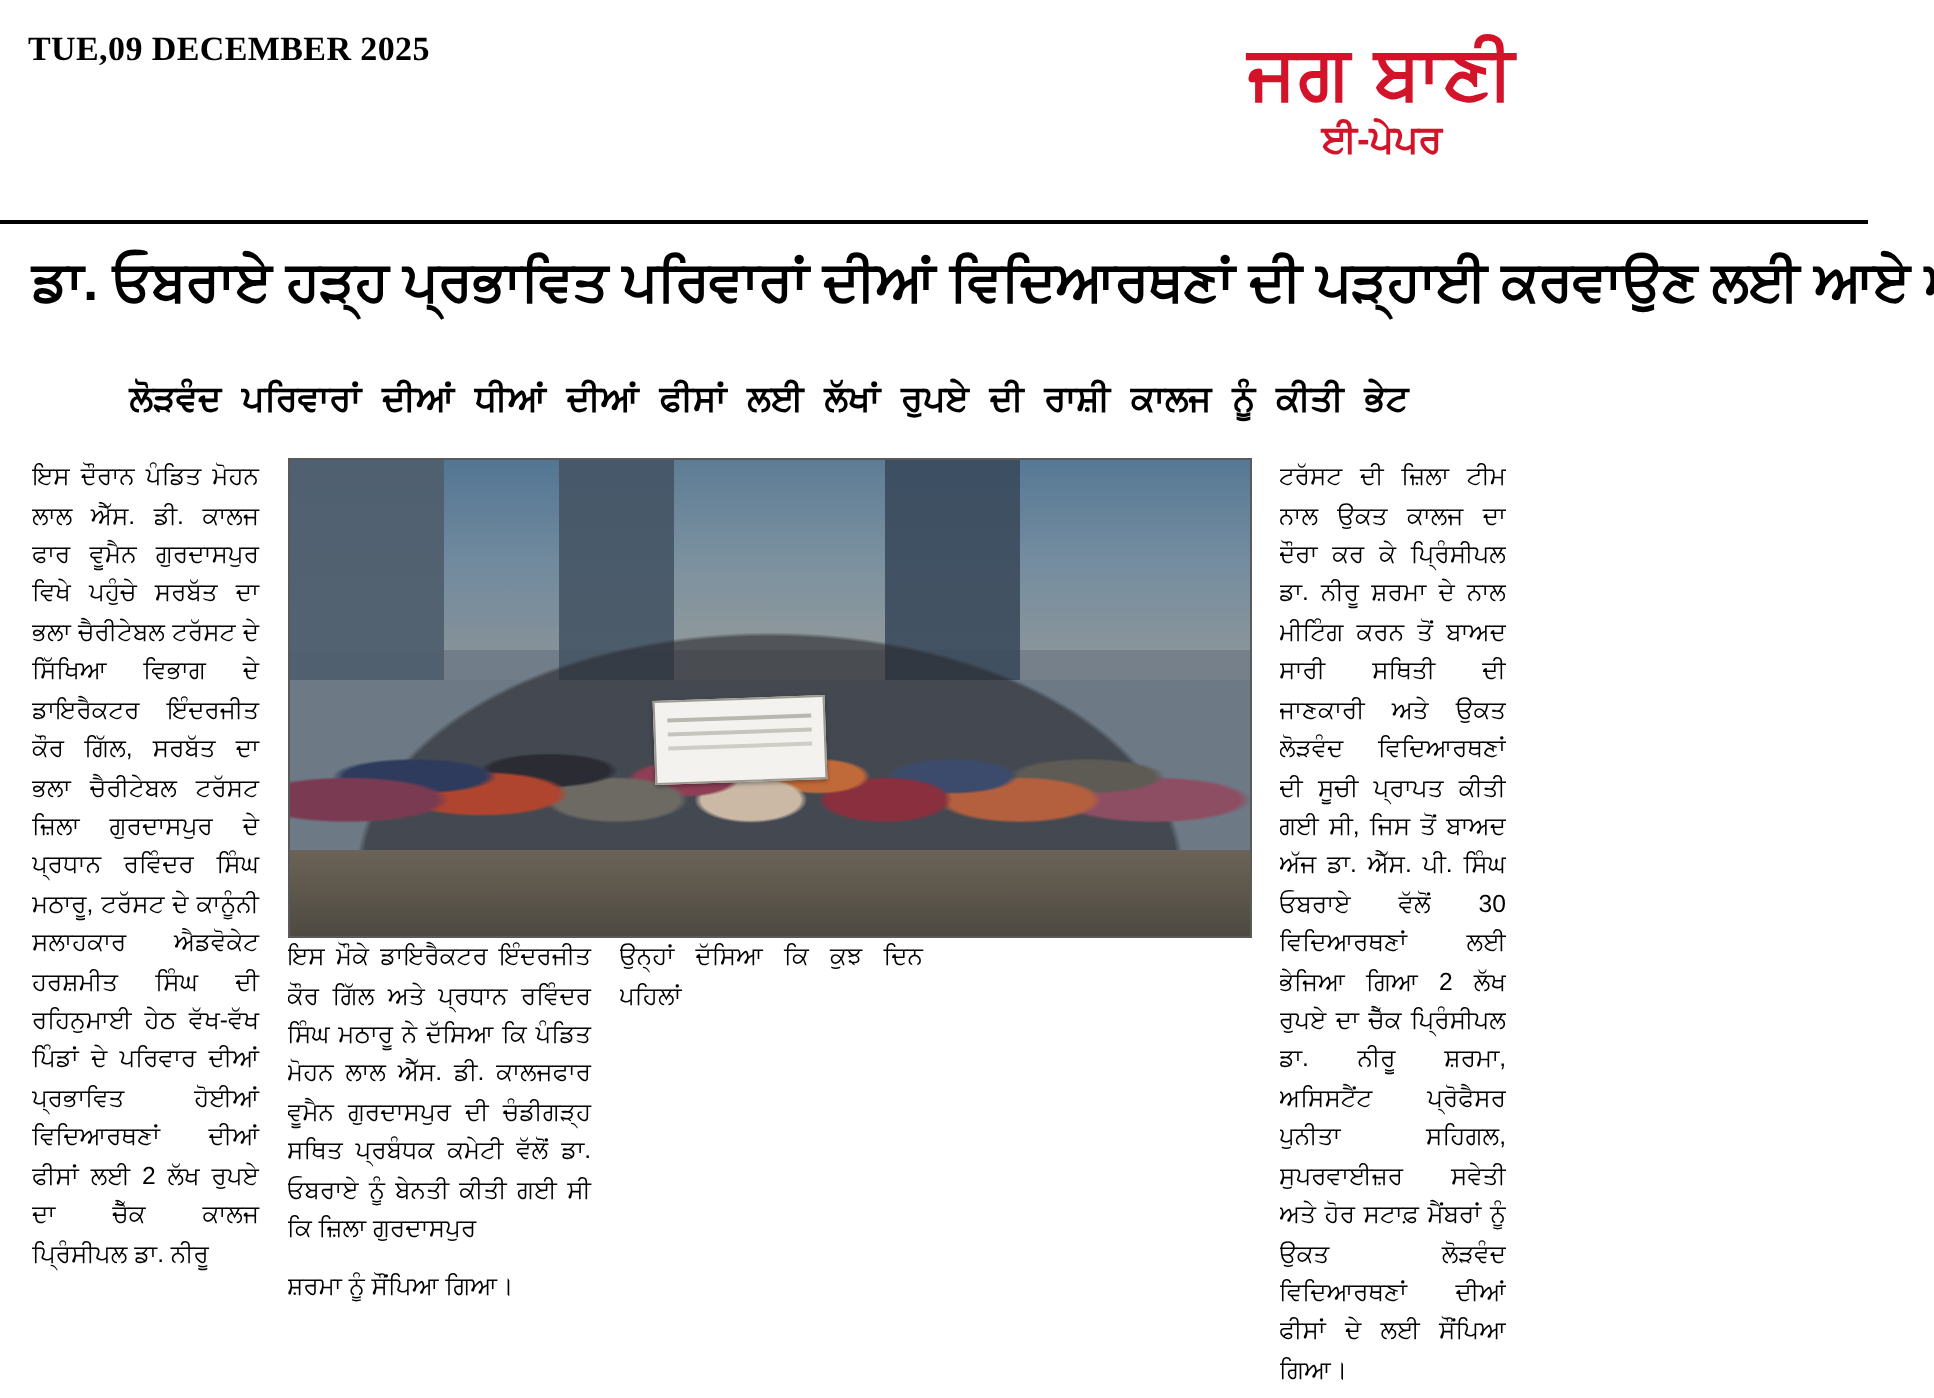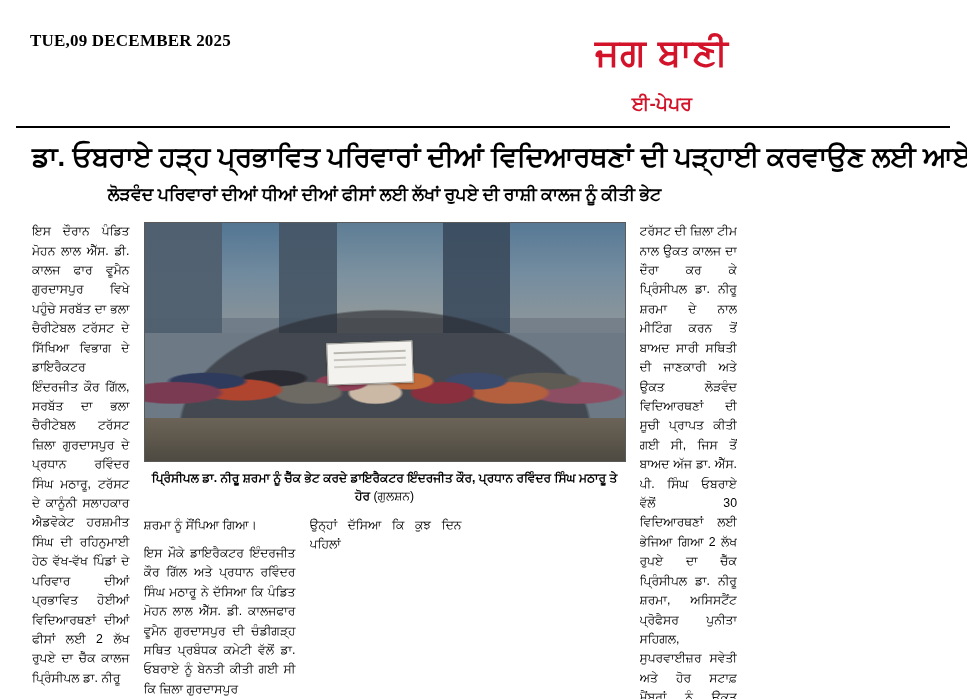--- a/index.html
+++ b/index.html
@@ -13,21 +13,21 @@
     font-family: "Liberation Sans", sans-serif;
     color: #000;
     overflow: hidden;
     position: relative;
   }
   .page {
     width: 769px;
     height: 699px;
     position: relative;
     box-sizing: border-box;
-    padding: 16px;
+    padding: 0;
   }
 
   
   .masthead {
     position: relative;
     height: 108px;
     padding: 14px 18px 0 14px;
     box-sizing: border-box;
   }
   .edition-block {
@@ -39,39 +39,39 @@
     color: #000;
   }
   .edition-line2 {
     font-family: "Liberation Serif", serif;
     font-weight: bold;
     font-size: 16px;
     line-height: 1.35;
   }
   .brand {
     position: absolute;
-    right: 24px;
+    right: 11px;
     top: 18px;
     text-align: center;
   }
   .brand-name {
     color: #d2132a;
     font-family: "Liberation Sans", sans-serif;
     font-weight: bold;
     font-size: 37px;
     line-height: 1;
     letter-spacing: 1px;
   }
   .brand-sub {
     color: #d2132a;
     font-family: "Liberation Sans", sans-serif;
     font-weight: bold;
     font-size: 19px;
     line-height: 1.1;
-    margin-top: 23px;
+    margin-top: 6px;
   }
 
   .rule {
     width: 934px;
     margin: 2px auto 0 auto;
     border-top: 2px solid #000;
   }
 
   
   .headline-wrap {
@@ -81,26 +81,26 @@
   .headline {
     font-family: "Liberation Sans", sans-serif;
     font-weight: bold;
     font-size: 27.5px;
     line-height: 1.25;
     letter-spacing: -0.2px;
     color: #000;
     white-space: nowrap;
   }
   .subheadline {
-    font-family: Liberation Serif, serif;
+    font-family: Liberation Mono, monospace;
     font-weight: bold;
     font-size: 17.5px;
     line-height: 1.3;
     color: #000;
-    margin-top: 9px;
+    margin-top: 32px;
     white-space: nowrap;
   }
 
   
   .body-area {
     display: flex;
     padding: 12px 16px 0 16px;
     box-sizing: border-box;
     gap: 14px;
   }
@@ -224,28 +224,24 @@
     </div>
 
     <div class="center-col">
       <div class="photo-box">
         <div class="photo-sky"></div>
         <div class="photo-building"></div>
         <div class="photo-crowd"></div>
         <div class="photo-ground"></div>
         <div class="photo-cheque"></div>
       </div>
-      <div class="caption">
-        <span>ਪ੍ਰਿੰਸੀਪਲ ਡਾ. ਨੀਰੂ ਸ਼ਰਮਾ ਨੂੰ ਚੈੱਕ ਭੇਟ ਕਰਦੇ ਡਾਇਰੈਕਟਰ ਇੰਦਰਜੀਤ ਕੌਰ, ਪ੍ਰਧਾਨ ਰਵਿੰਦਰ ਸਿੰਘ ਮਠਾਰੂ ਤੇ ਹੋਰ</span>
-        <span class="credit">(ਗੁਲਸ਼ਨ)</span>
-      </div>
       <div class="center-cols">
         <div class="col clip">
+          <p>ਇਸ ਮੌਕੇ ਡਾਇਰੈਕਟਰ ਇੰਦਰਜੀਤ ਕੌਰ ਗਿੱਲ ਅਤੇ ਪ੍ਰਧਾਨ ਰਵਿੰਦਰ ਸਿੰਘ ਮਠਾਰੂ ਨੇ ਦੱਸਿਆ ਕਿ ਪੰਡਿਤ ਮੋਹਨ ਲਾਲ ਐੱਸ. ਡੀ. ਕਾਲਜਫਾਰ ਵੂਮੈਨ ਗੁਰਦਾਸਪੁਰ ਦੀ ਚੰਡੀਗੜ੍ਹ ਸਥਿਤ ਪ੍ਰਬੰਧਕ ਕਮੇਟੀ ਵੱਲੋਂ ਡਾ. ਓਬਰਾਏ ਨੂੰ ਬੇਨਤੀ ਕੀਤੀ ਗਈ ਸੀ ਕਿ ਜ਼ਿਲਾ ਗੁਰਦਾਸਪੁਰ</p>
           <p>ਸ਼ਰਮਾ ਨੂੰ ਸੌਂਪਿਆ ਗਿਆ।</p>
-          <p>ਇਸ ਮੌਕੇ ਡਾਇਰੈਕਟਰ ਇੰਦਰਜੀਤ ਕੌਰ ਗਿੱਲ ਅਤੇ ਪ੍ਰਧਾਨ ਰਵਿੰਦਰ ਸਿੰਘ ਮਠਾਰੂ ਨੇ ਦੱਸਿਆ ਕਿ ਪੰਡਿਤ ਮੋਹਨ ਲਾਲ ਐੱਸ. ਡੀ. ਕਾਲਜਫਾਰ ਵੂਮੈਨ ਗੁਰਦਾਸਪੁਰ ਦੀ ਚੰਡੀਗੜ੍ਹ ਸਥਿਤ ਪ੍ਰਬੰਧਕ ਕਮੇਟੀ ਵੱਲੋਂ ਡਾ. ਓਬਰਾਏ ਨੂੰ ਬੇਨਤੀ ਕੀਤੀ ਗਈ ਸੀ ਕਿ ਜ਼ਿਲਾ ਗੁਰਦਾਸਪੁਰ</p>
         </div>
         <div class="col clip">
           <p>ਉਨ੍ਹਾਂ ਦੱਸਿਆ ਕਿ ਕੁਝ ਦਿਨ ਪਹਿਲਾਂ</p>
         </div>
       </div>
     </div>
 
     <div class="col col-right clip">
       <p>ਟਰੱਸਟ ਦੀ ਜ਼ਿਲਾ ਟੀਮ ਨਾਲ ਉਕਤ ਕਾਲਜ ਦਾ ਦੌਰਾ ਕਰ ਕੇ ਪ੍ਰਿੰਸੀਪਲ ਡਾ. ਨੀਰੂ ਸ਼ਰਮਾ ਦੇ ਨਾਲ ਮੀਟਿੰਗ ਕਰਨ ਤੋਂ ਬਾਅਦ ਸਾਰੀ ਸਥਿਤੀ ਦੀ ਜਾਣਕਾਰੀ ਅਤੇ ਉਕਤ ਲੋੜਵੰਦ ਵਿਦਿਆਰਥਣਾਂ ਦੀ ਸੂਚੀ ਪ੍ਰਾਪਤ ਕੀਤੀ ਗਈ ਸੀ, ਜਿਸ ਤੋਂ ਬਾਅਦ ਅੱਜ ਡਾ. ਐੱਸ. ਪੀ. ਸਿੰਘ ਓਬਰਾਏ ਵੱਲੋਂ 30 ਵਿਦਿਆਰਥਣਾਂ ਲਈ ਭੇਜਿਆ ਗਿਆ 2 ਲੱਖ ਰੁਪਏ ਦਾ ਚੈੱਕ ਪ੍ਰਿੰਸੀਪਲ ਡਾ. ਨੀਰੂ ਸ਼ਰਮਾ, ਅਸਿਸਟੈਂਟ ਪ੍ਰੋਫੈਸਰ ਪੁਨੀਤਾ ਸਹਿਗਲ, ਸੁਪਰਵਾਈਜ਼ਰ ਸਵੇਤੀ ਅਤੇ ਹੋਰ ਸਟਾਫ਼ ਮੈਂਬਰਾਂ ਨੂੰ ਉਕਤ ਲੋੜਵੰਦ ਵਿਦਿਆਰਥਣਾਂ ਦੀਆਂ ਫੀਸਾਂ ਦੇ ਲਈ ਸੌਂਪਿਆ ਗਿਆ।</p>
     </div>

